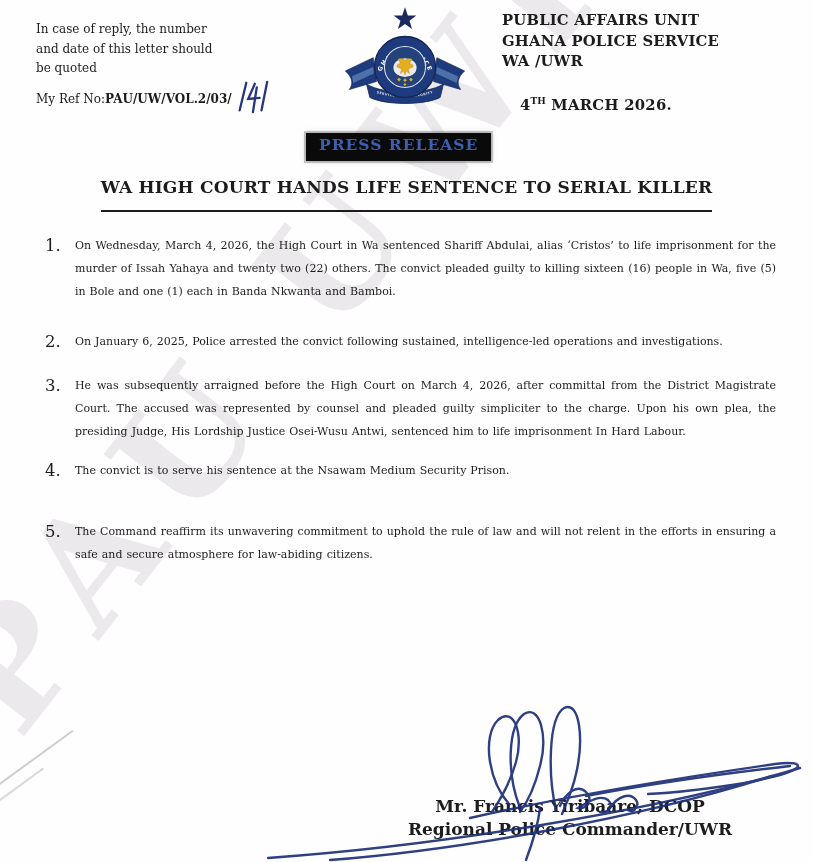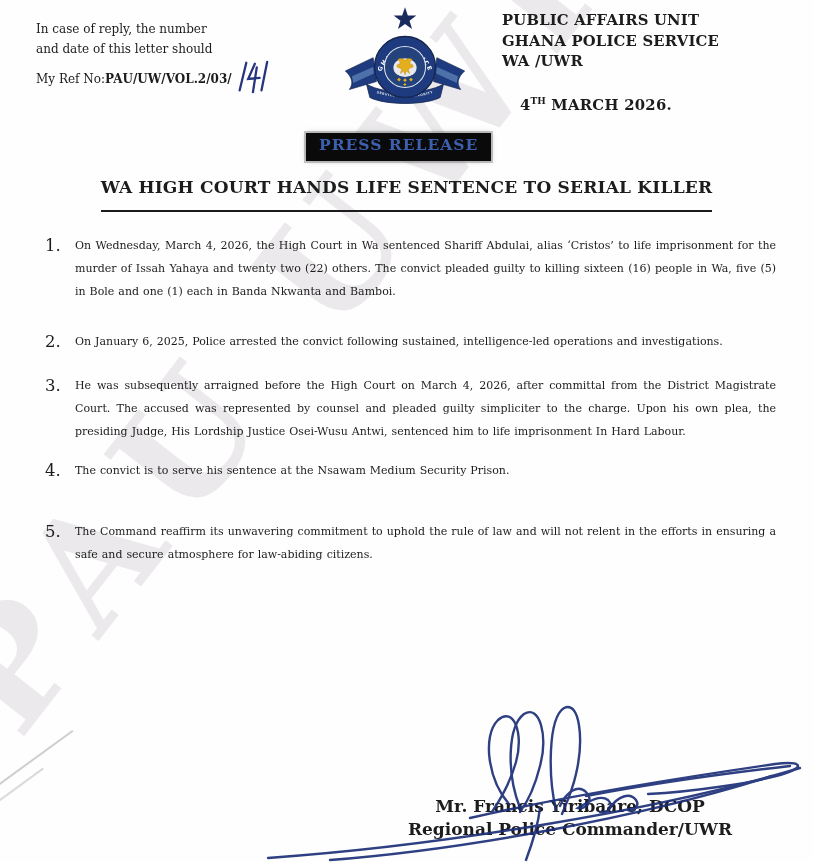--- a/index.html
+++ b/index.html
@@ -100,20 +100,21 @@
 
   <div class="watermark">PAU UWR</div>
   <div class="corner-scuff"></div>
   <div class="corner-scuff2"></div>
 
   <div class="content">
 
     <div class="reply-note">
       <div>In case of reply, the number</div>
       <div>and date of this letter should</div>
+      <div>be quoted</div>
       <div class="ref-line">
         <span>My Ref No:</span><span class="ref-value">PAU/UW/VOL.2/03/</span><span class="hand-ref" title="141">
           <svg width="38" height="36" viewBox="0 0 40 36">
             <g stroke="#26357d" stroke-width="2.4" fill="none" stroke-linecap="round">
               <path d="M7,32 L14,3"></path>
               <path d="M23,4 L16,20 L28,19"></path>
               <path d="M25,8 L21,34"></path>
               <path d="M36,2 L30,32"></path>
             </g>
           </svg>

